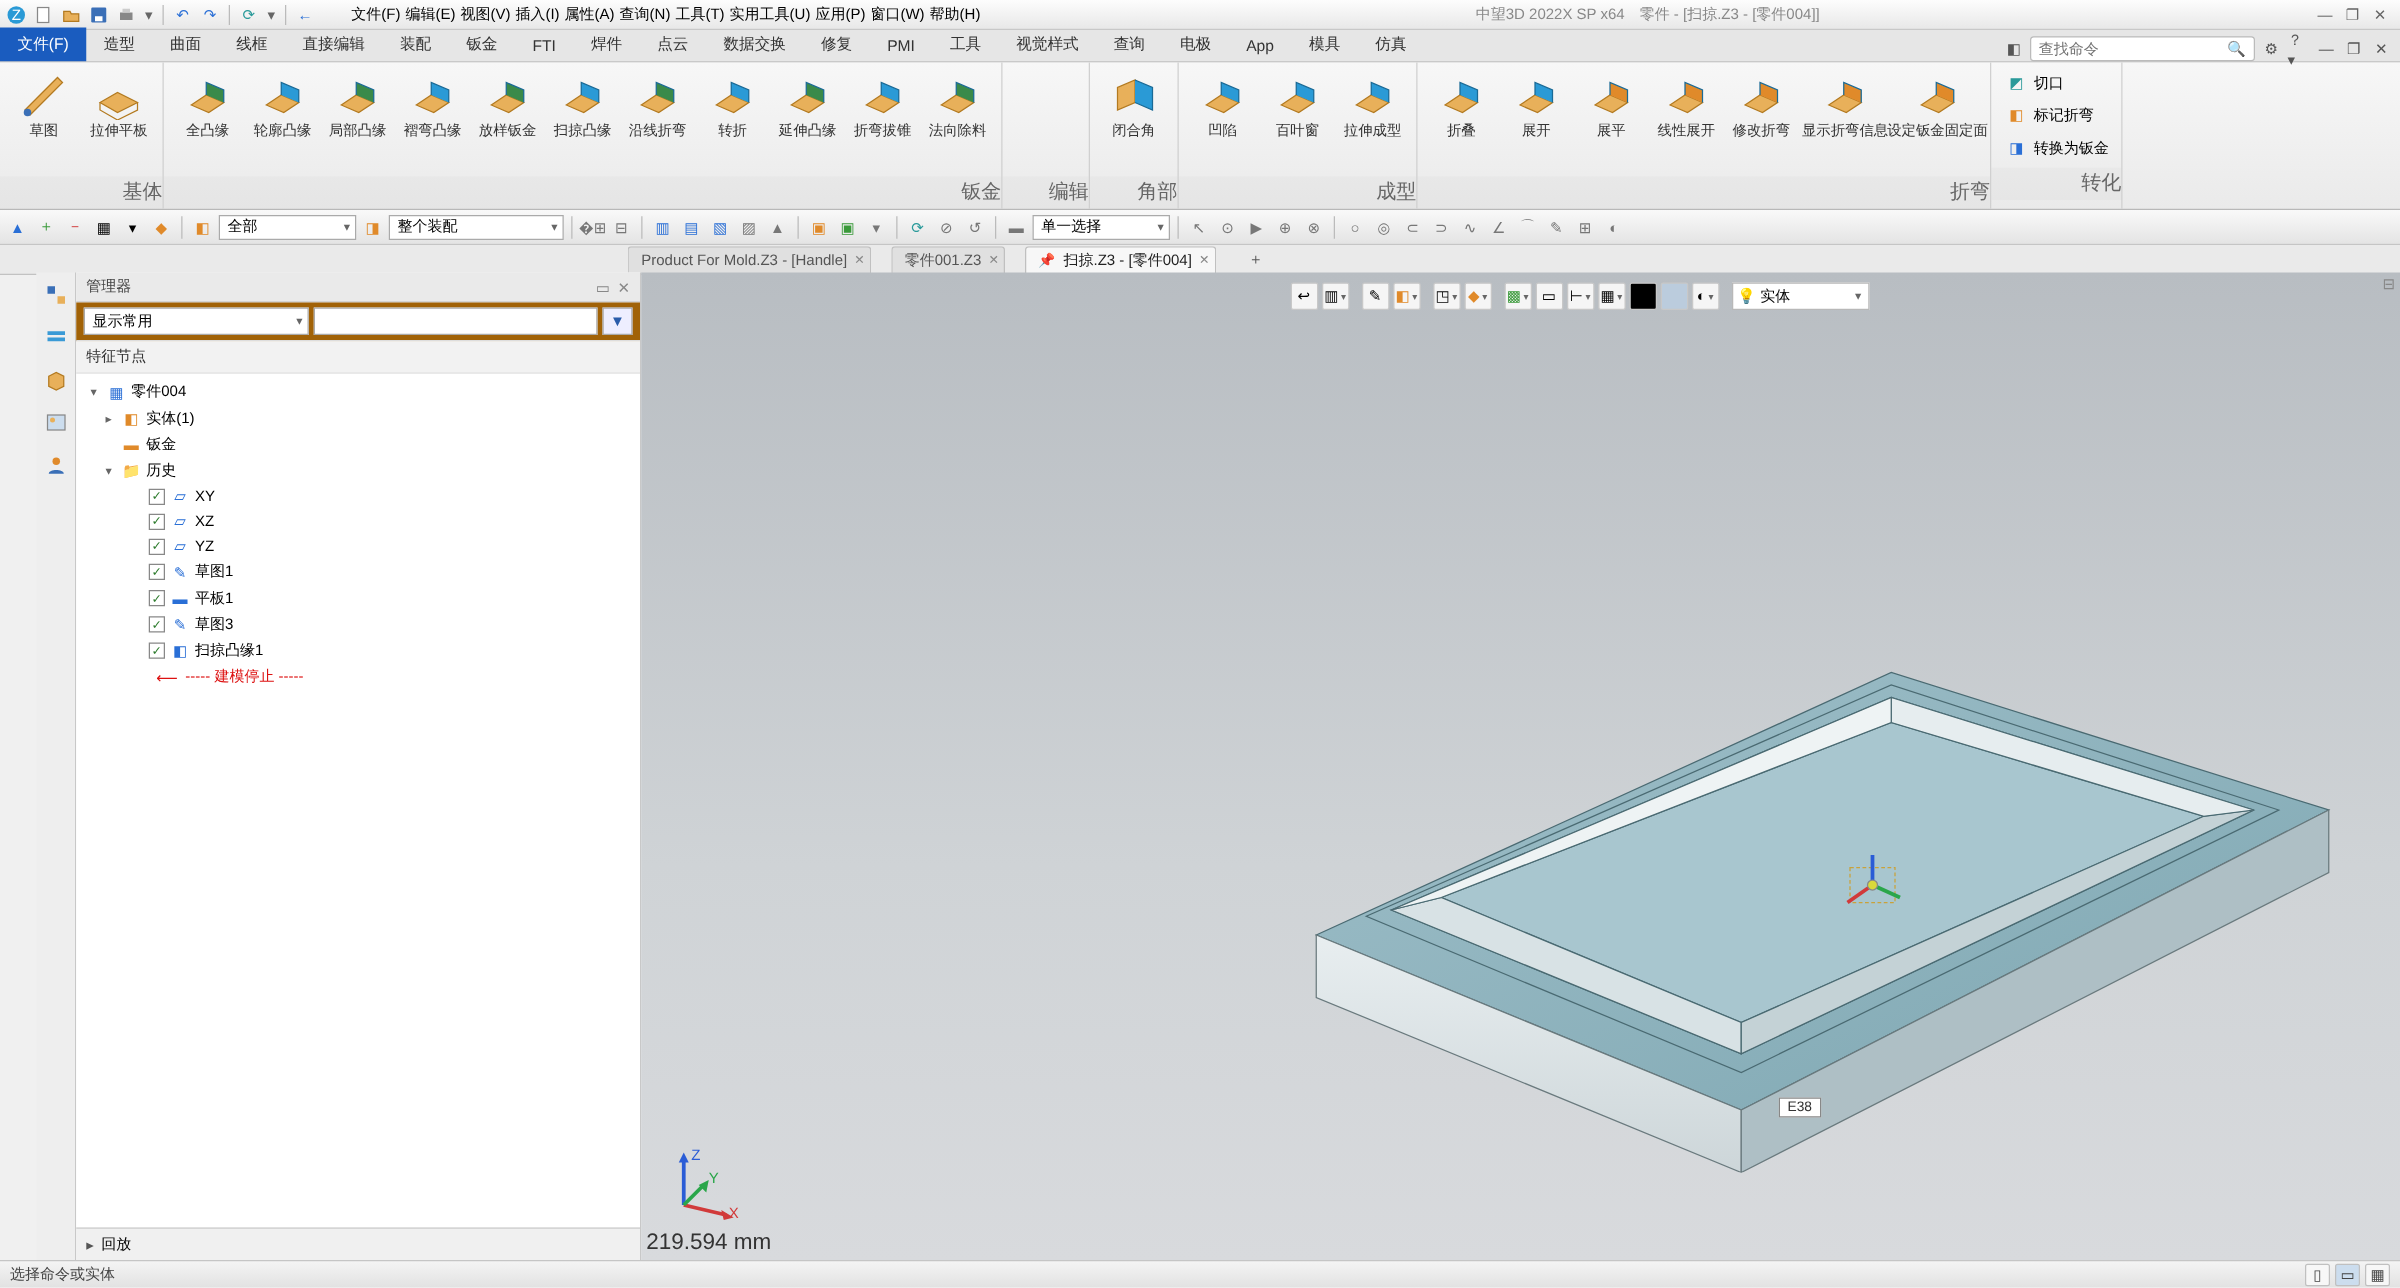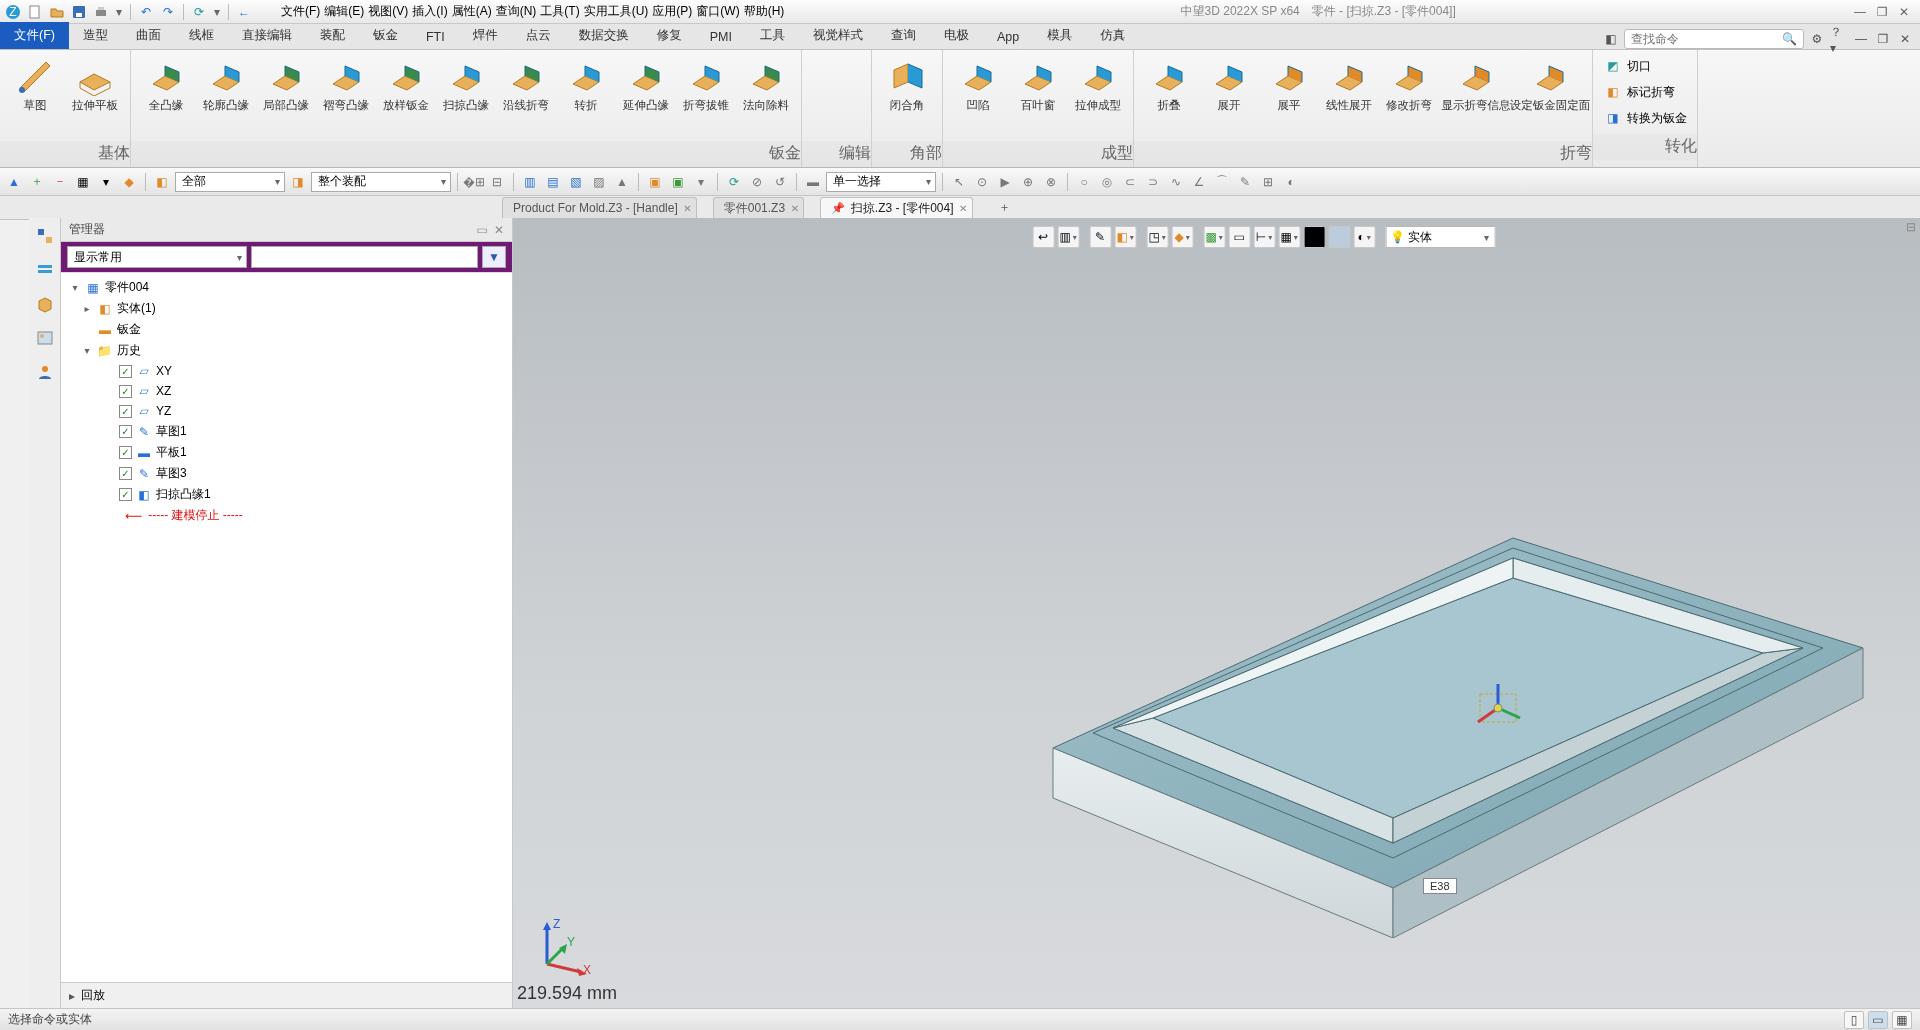--- a/index.html
+++ b/index.html
@@ -45,21 +45,21 @@
 
 
 .main { position:absolute; top:218px; left:0; right:0; bottom:22px; display:flex;margin-left:29px; }
 .leftbar-outer { width:32px; background:#eee; border-right:1px solid #c8c8c8; display:flex; flex-direction:column; align-items:center; padding-top:6px; gap:10px;}
 .leftbar-outer .lbico { width:24px; height:24px; display:flex; align-items:center; justify-content:center; cursor:pointer; border-radius:3px;}
 
 .manager { width:452px; background:#f7f7f7; border-right:1px solid #c8c8c8; display:flex; flex-direction:column;}
 .manager .mgr-title { background:#eaeaea; border-bottom:1px solid #ccc; padding:3px 8px; font-size:12px; color:#444; display:flex; justify-content:space-between; align-items:center;}
 .mgr-title .tbtns { display:flex; gap:6px; color:#888;}
 .mgr-title .tbtns span { cursor:pointer; }
-.mgr-filter { display:flex; align-items:center; gap:4px; padding:4px 6px; border-bottom:1px solid #ddd; background:#701a75;}
+.mgr-filter { display:flex; align-items:center; gap:4px; padding:4px 6px; border-bottom:1px solid #ddd; background:#a16207;}
 .mgr-filter .fcombo { flex:0 0 180px; height:22px; border:1px solid #aaa; background:#fff; display:flex; align-items:center; padding:0 18px 0 6px; position:relative; cursor:pointer;}
 .mgr-filter .fcombo::after { content:"▾"; position:absolute; right:4px; color:#666; font-size:10px;}
 .mgr-filter .finput { flex:1; height:22px; border:1px solid #aaa; background:#fff;}
 .mgr-filter .fbtn { width:24px; height:22px; border:1px solid #aaa; background:#eef; display:flex; align-items:center; justify-content:center; cursor:pointer; color:#2a5caa;}
 .mgr-sub { padding:4px 8px; border-bottom:1px solid #ddd; color:#333; background:#f2f2f2;}
 .tree { flex:1; background:#fff; overflow:auto; padding:4px 0;}
 .tree .node { display:flex; align-items:center; gap:4px; padding:2px 4px 2px 8px; cursor:pointer; white-space:nowrap;}
 .tree .exp { width:12px; color:#666; text-align:center; font-size:10px;}
 .tree .chk { width:13px; height:13px; border:1px solid #888; background:#fff; display:inline-flex; align-items:center; justify-content:center; font-size:10px; color:#2a7a2a;}
 .tree .nico { width:16px; height:16px; display:inline-flex; align-items:center; justify-content:center;}
@@ -590,20 +590,21 @@
           <span>✕</span>
         </span>
     </div>
     <div class="mgr-filter">
       <div class="fcombo">
           <span>显示常用</span>
         </div>
       <div class="finput"></div>
       <div class="fbtn">▼</div>
     </div>
+    <div class="mgr-sub">特征节点</div>
     <div class="tree">
       <div class="node">
           <span class="exp">▾</span>
           <span class="nico c-blue">▦</span>
           <span>零件004</span>
         </div>
       <div class="node lvl1">
           <span class="exp">▸</span>
           <span class="nico c-orange">◧</span>
           <span>实体(1)</span>

